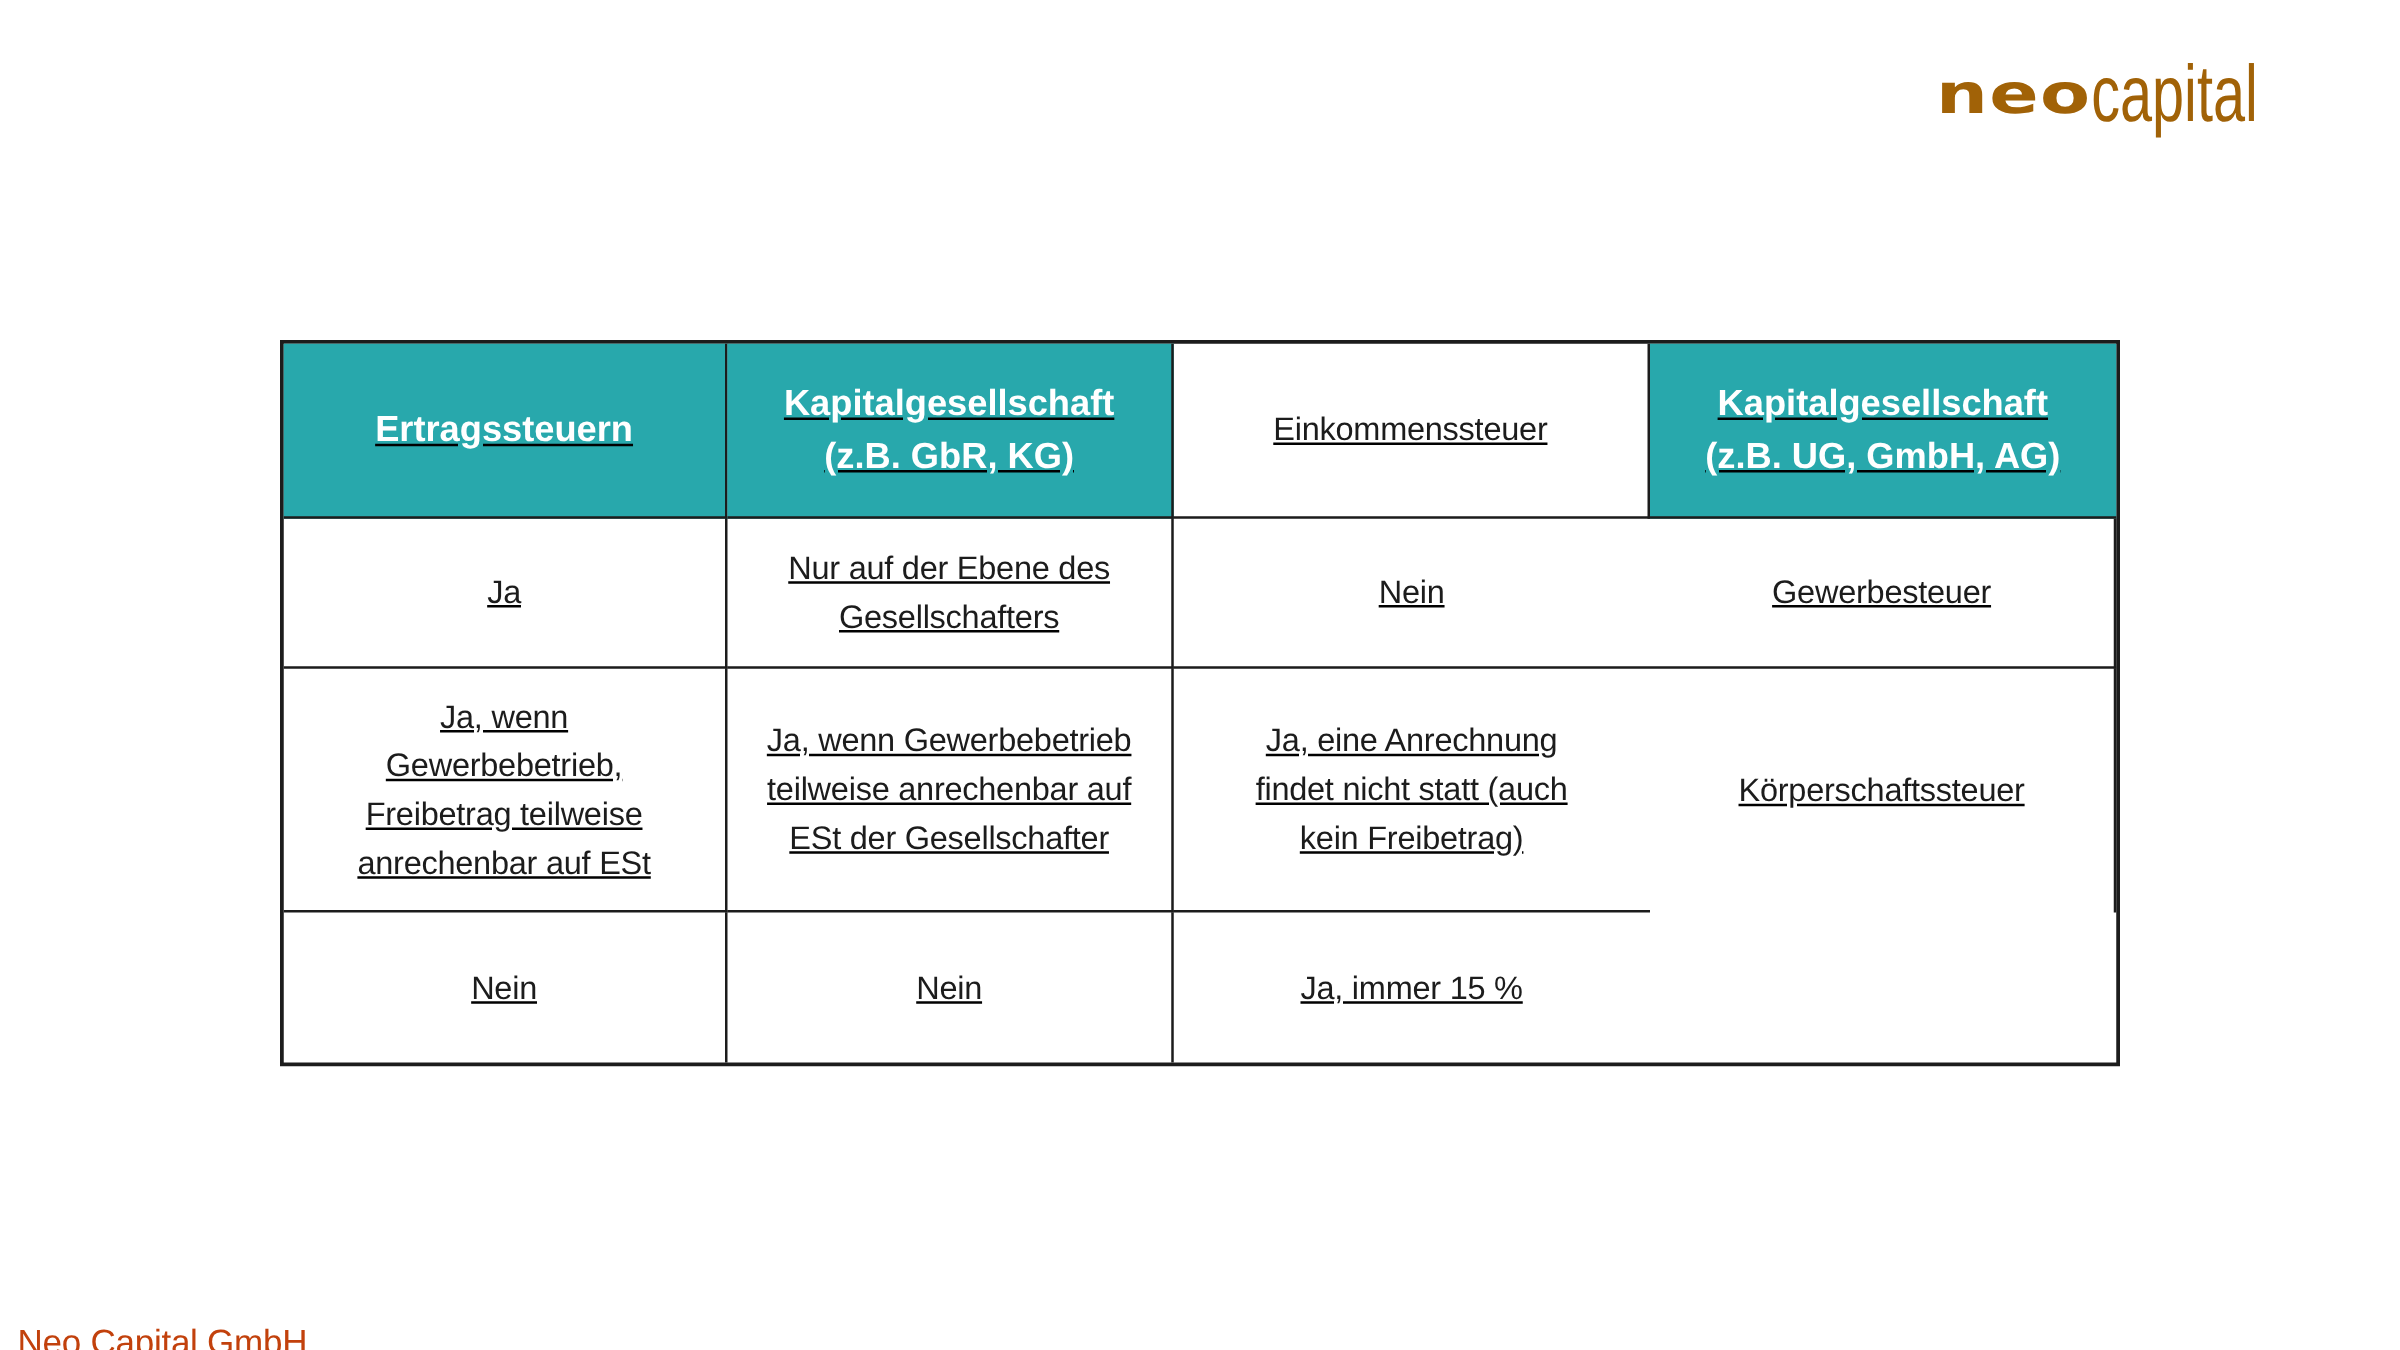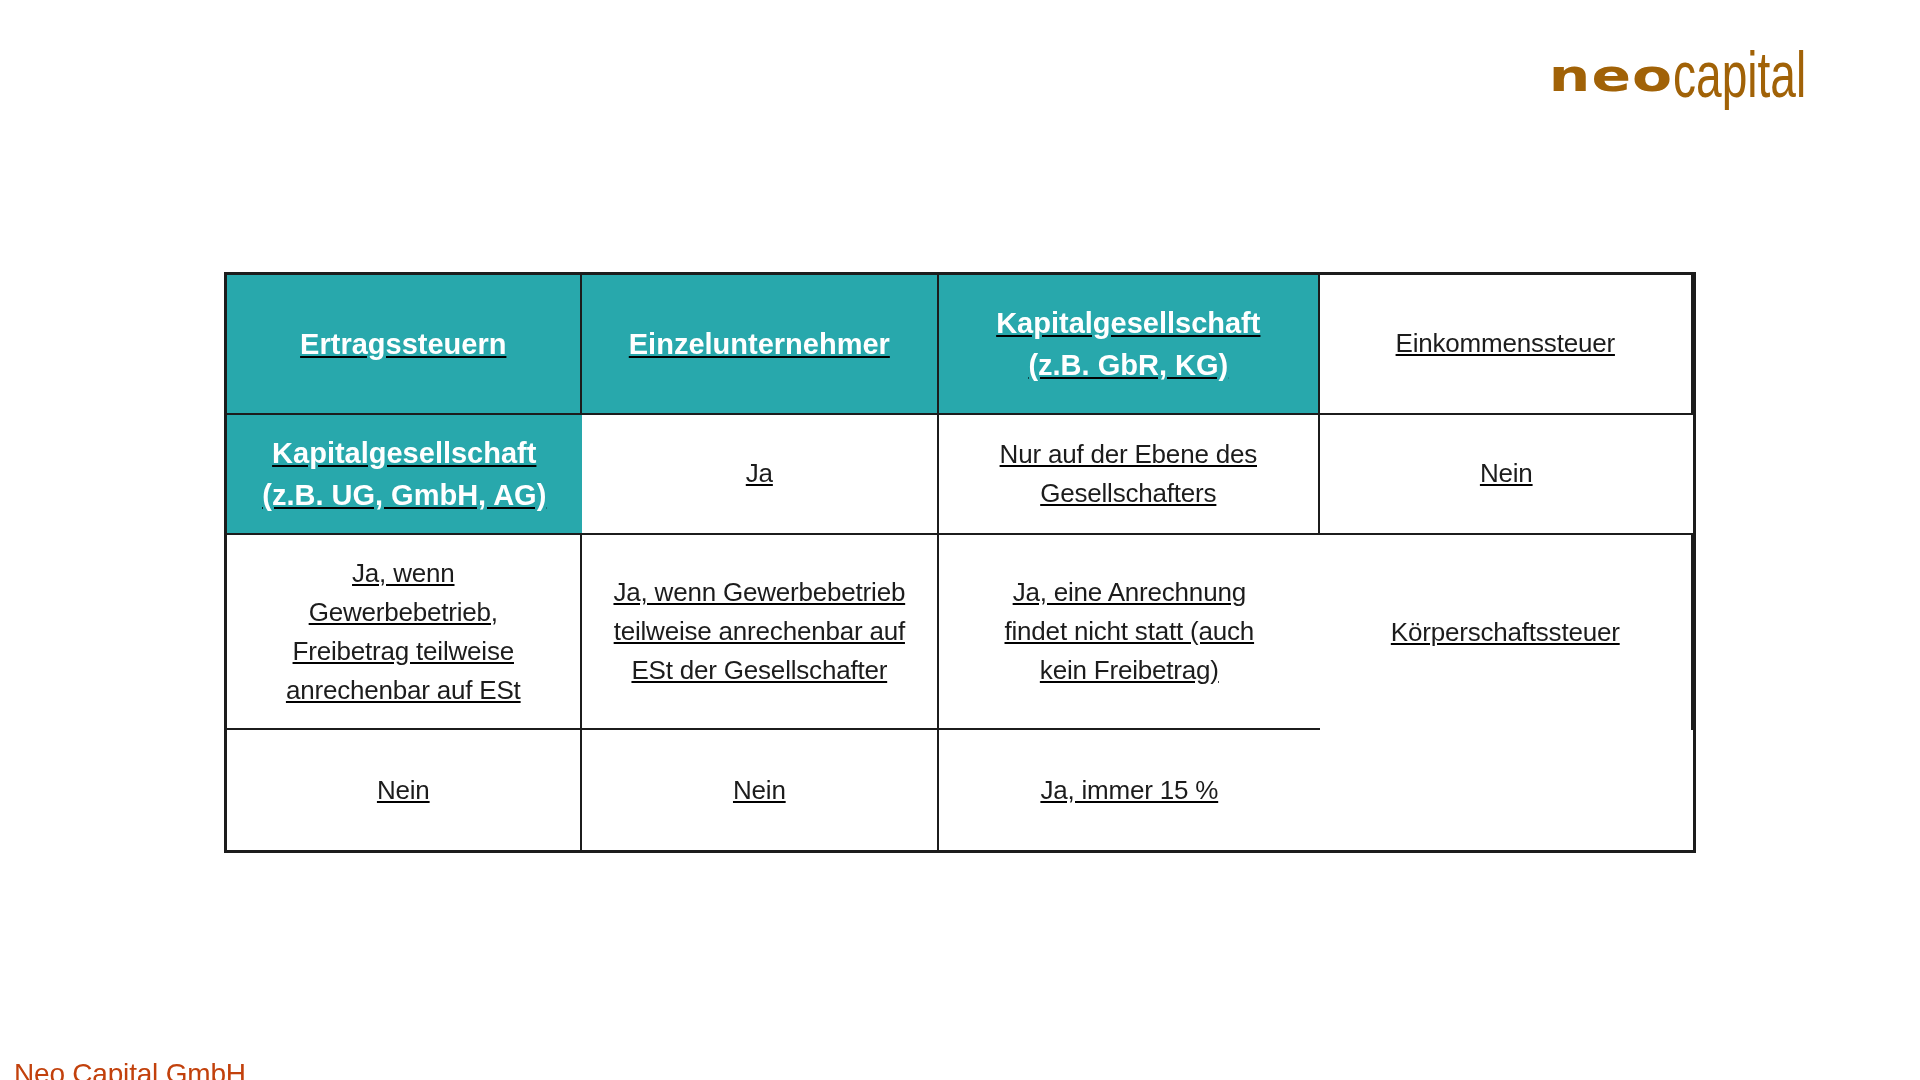--- a/index.html
+++ b/index.html
@@ -102,32 +102,32 @@
 <div class="page">
 
   <div class="logo">
     <span class="logo-neo">neo</span>
       <span class="logo-capital">capital</span>
   </div>
 
   <div class="tax-table">
 
     <div class="cell header">Ertragssteuern</div>
-    <div class="cell header">Einzelunternehmer</div>
     <div class="cell header">Kapitalgesellschaft
 (z.B. GbR, KG)</div>
     <div class="cell">Einkommenssteuer</div>
 
     <div class="cell header last-col">Kapitalgesellschaft
 (z.B. UG, GmbH, AG)</div>
     <div class="cell">Ja</div>
     <div class="cell">Nur auf der Ebene des
 Gesellschafters</div>
     <div class="cell last-col">Nein</div>
 
+    <div class="cell">Gewerbesteuer</div>
     <div class="cell">Ja, wenn
 Gewerbebetrieb,
 Freibetrag teilweise
 anrechenbar auf ESt</div>
     <div class="cell">Ja, wenn Gewerbebetrieb
 teilweise anrechenbar auf
 ESt der Gesellschafter</div>
     <div class="cell last-col">Ja, eine Anrechnung
 findet nicht statt (auch
 kein Freibetrag)</div>

